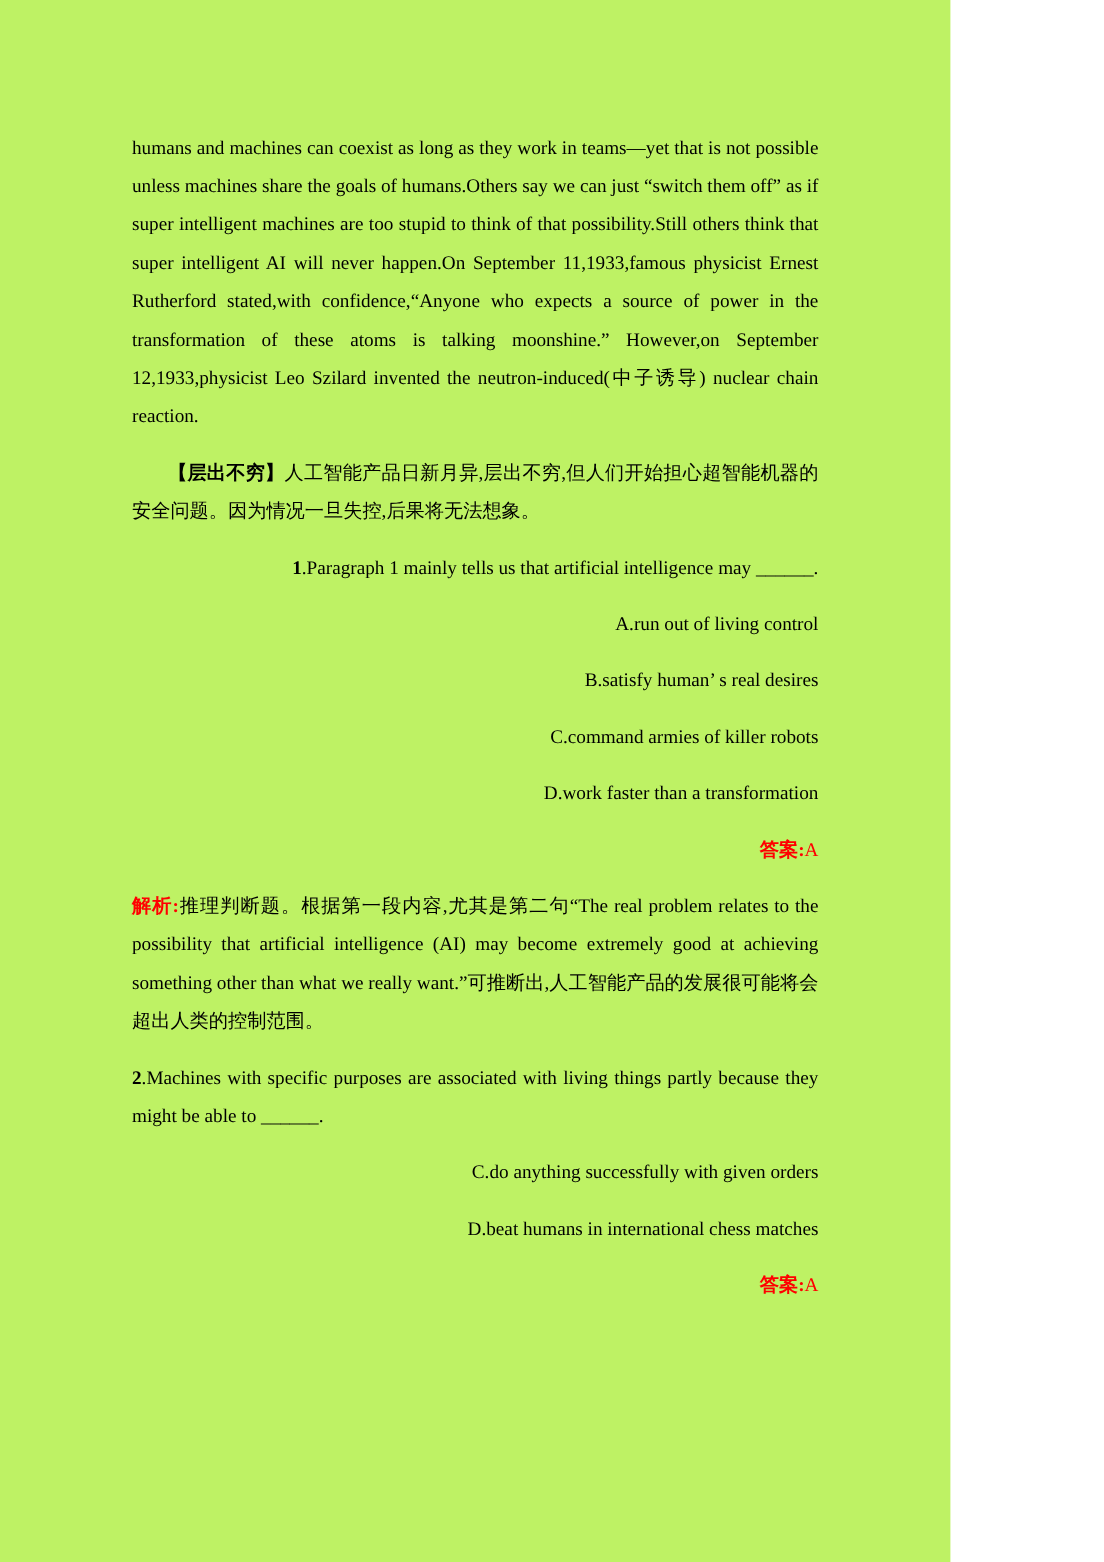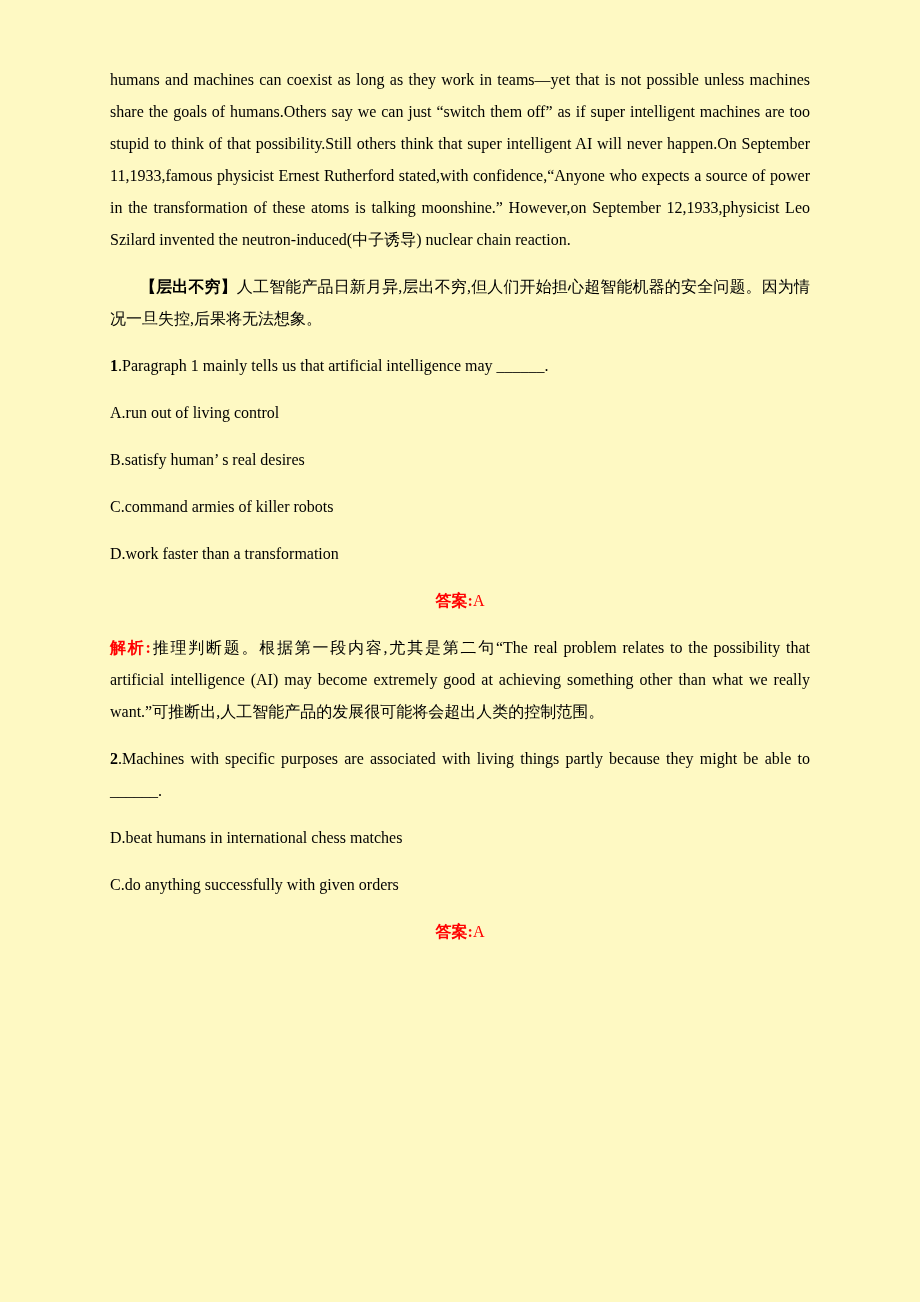--- a/index.html
+++ b/index.html
@@ -8,45 +8,45 @@
     background: #ffffff;
   }
   body {
     width: 920px;
     min-height: 1302px;
     font-family: "Liberation Serif", "DejaVu Serif", serif;
     color: #000000;
   }
   .page {
     box-sizing: border-box;
-    width: 920px;
+    width: 792px;
     min-height: 1302px;
-    padding: 64px 110px 60px 110px;
-    background: #fef9c3;
+    padding: 108px 110px 60px 110px;
+    background: #bef264;
   }
   p {
     margin: 0 0 15px 0;
     font-size: 16px;
     line-height: 32px;
     text-align: justify;
   }
   p.single {
-    text-align: left;
+    text-align: right;
   }
   .guide {
     text-indent: 30px;
   }
   .bold {
     font-weight: bold;
   }
   .red {
     color: #ff0000;
   }
   .answer-line {
-    text-align: center;
+    text-align: right;
   }
 </style>
 </head>
 <body>
 
 <div class="page">
 
   <p>
     <span>humans and machines can coexist as long as they work in teams—yet that is not possible unless machines share the goals of humans.Others say we can just “switch them off” as if super intelligent machines are too stupid to think of that possibility.Still others think that super intelligent AI will never happen.On September 11,1933,famous physicist Ernest Rutherford stated,with confidence,“Anyone who expects a source of power in the transformation of these atoms is talking moonshine.” However,on September 12,1933,physicist Leo Szilard invented the neutron-induced(中子诱导) nuclear chain reaction.</span>
   </p>
@@ -83,24 +83,24 @@
     <span class="red bold">解析:</span><span>推理判断题。根据第一段内容,尤其是第二句“The real problem relates to the possibility that artificial intelligence (AI) may become extremely good at achieving something other than what we really want.”可推断出,人工智能产品的发展很可能将会超出人类的控制范围。</span>
   </p>
 
   <p>
     <span class="bold">2</span><span>.Machines with specific purposes are associated with living things partly because they might be able to ______.</span>
   </p>
 
 
 
   <p class="single">
-    <span>D.beat humans in international chess matches</span>
+    <span>C.do anything successfully with given orders</span>
   </p>
 
   <p class="single">
-    <span>C.do anything successfully with given orders</span>
+    <span>D.beat humans in international chess matches</span>
   </p>
 
   <p class="answer-line">
     <span class="red bold">答案:</span><span class="red">A</span>
   </p>
 
 </div>
 
 </body></html>

